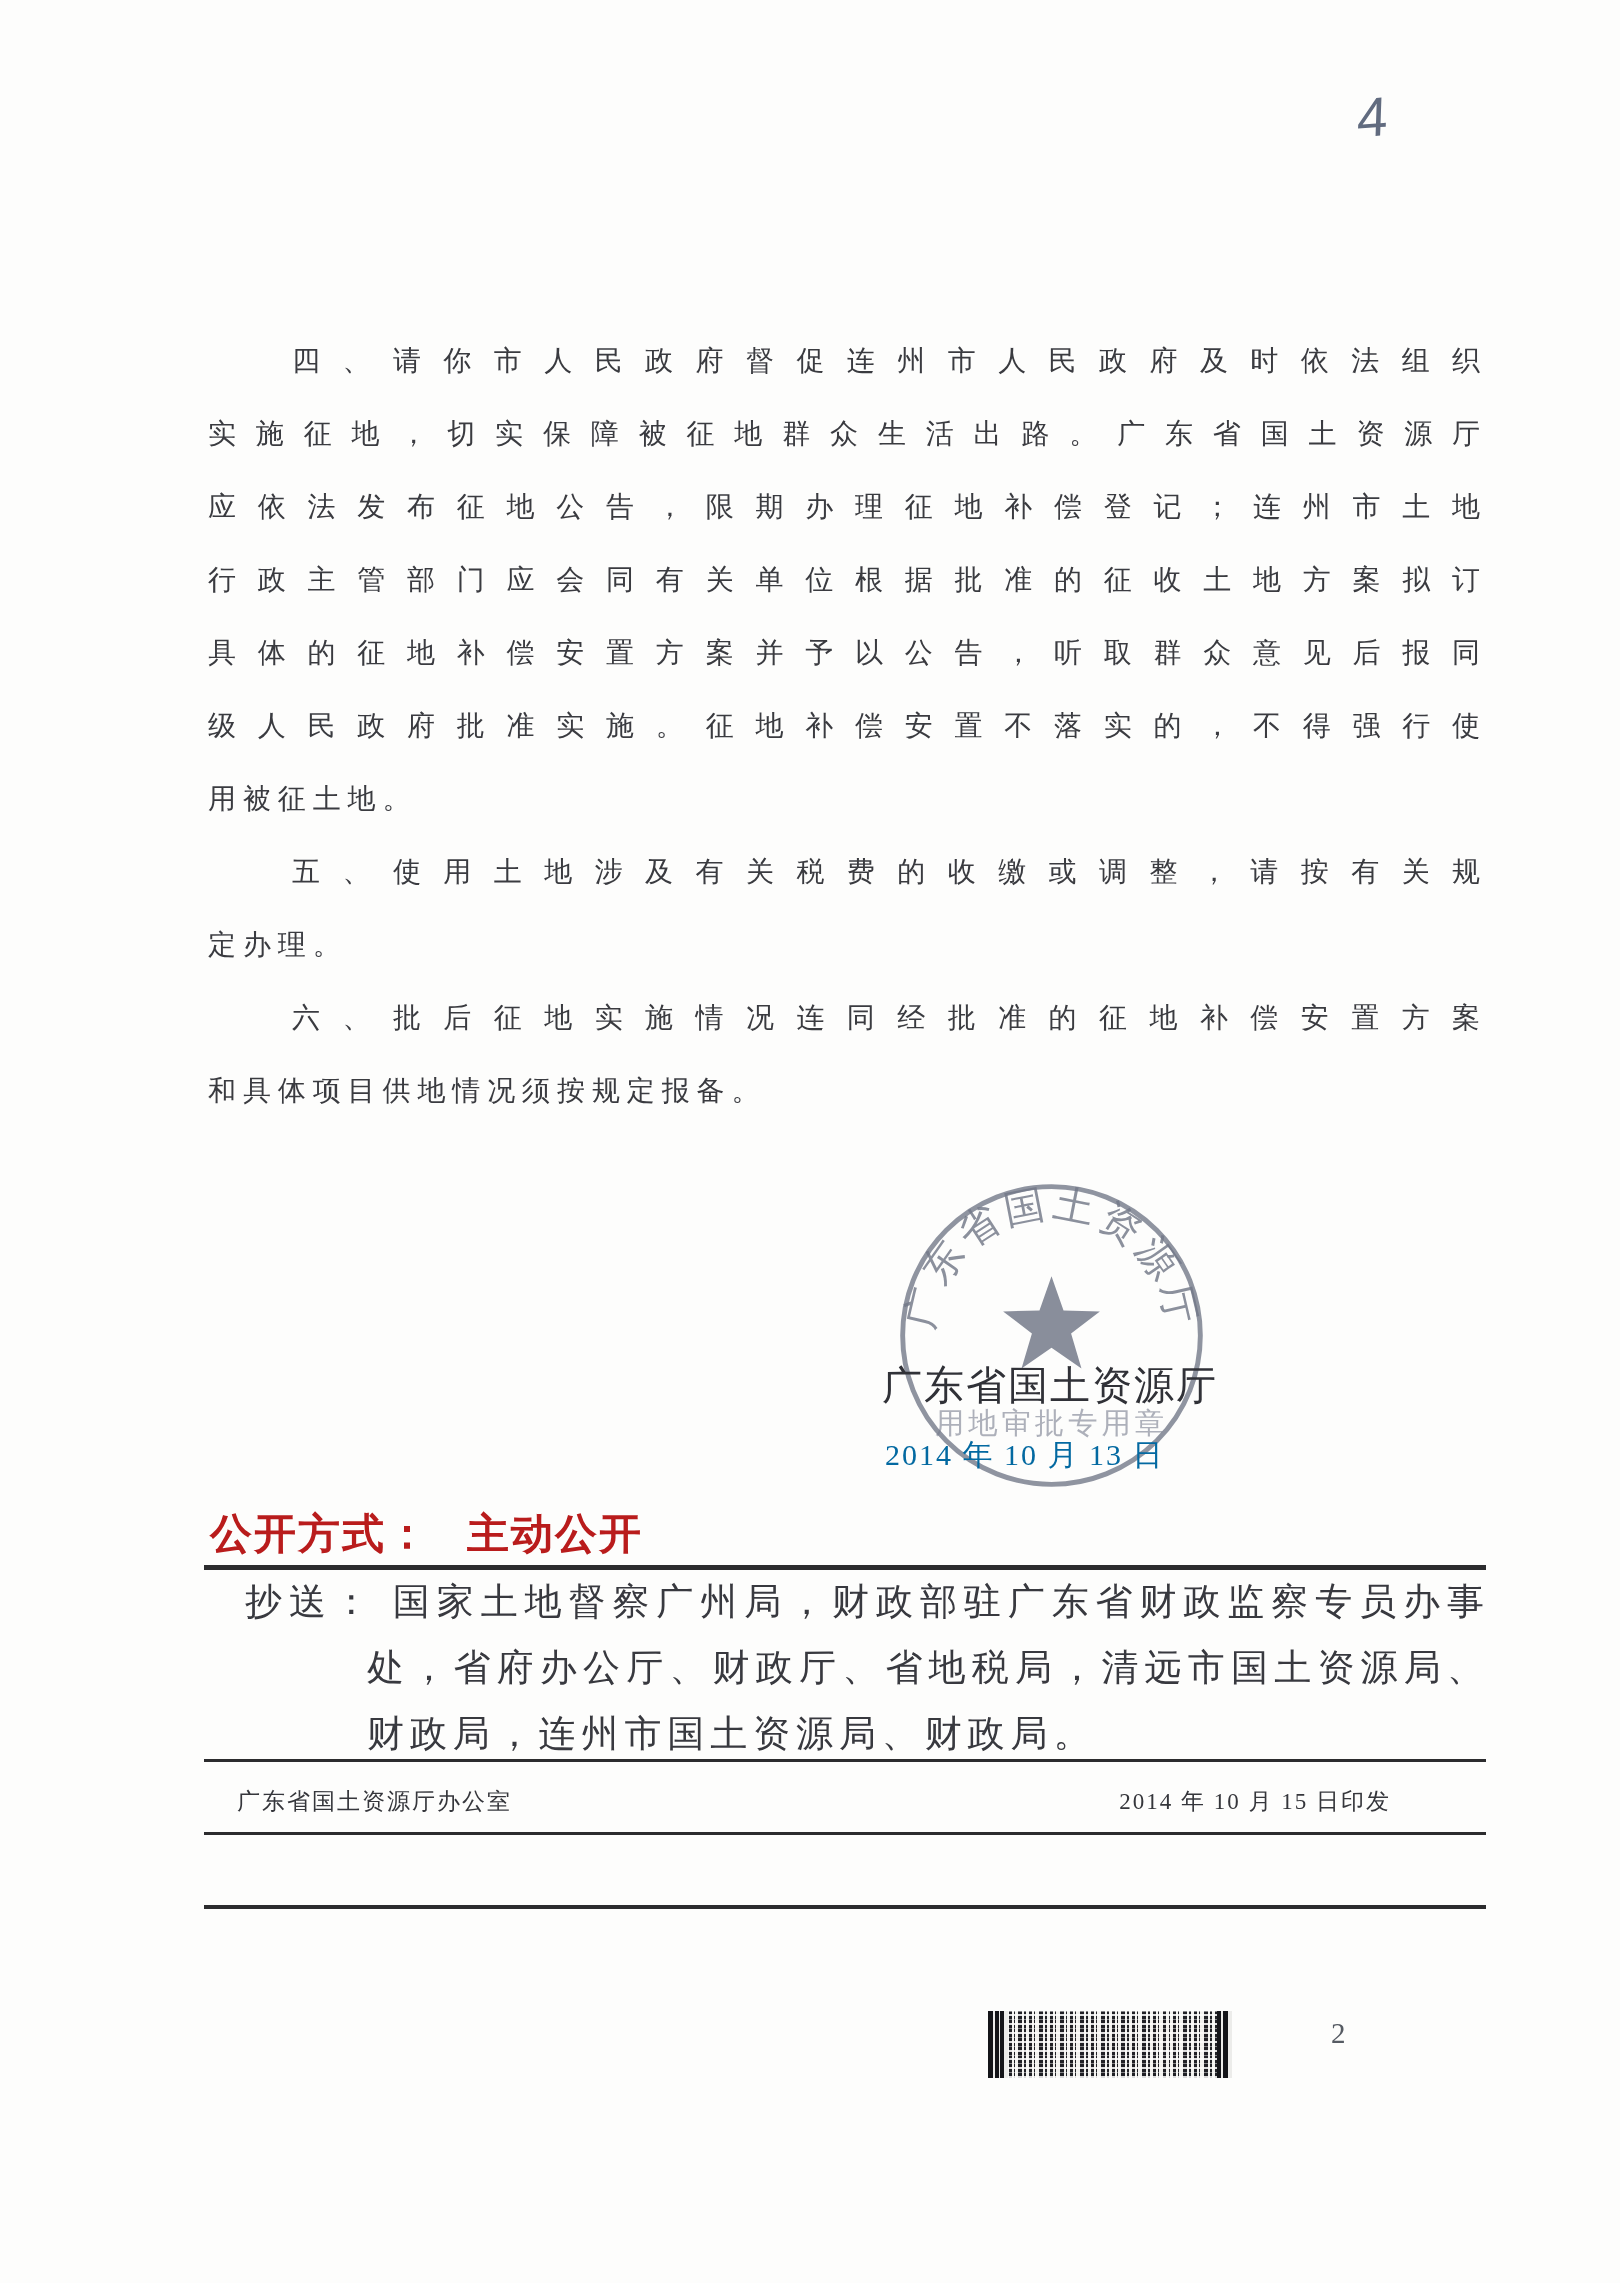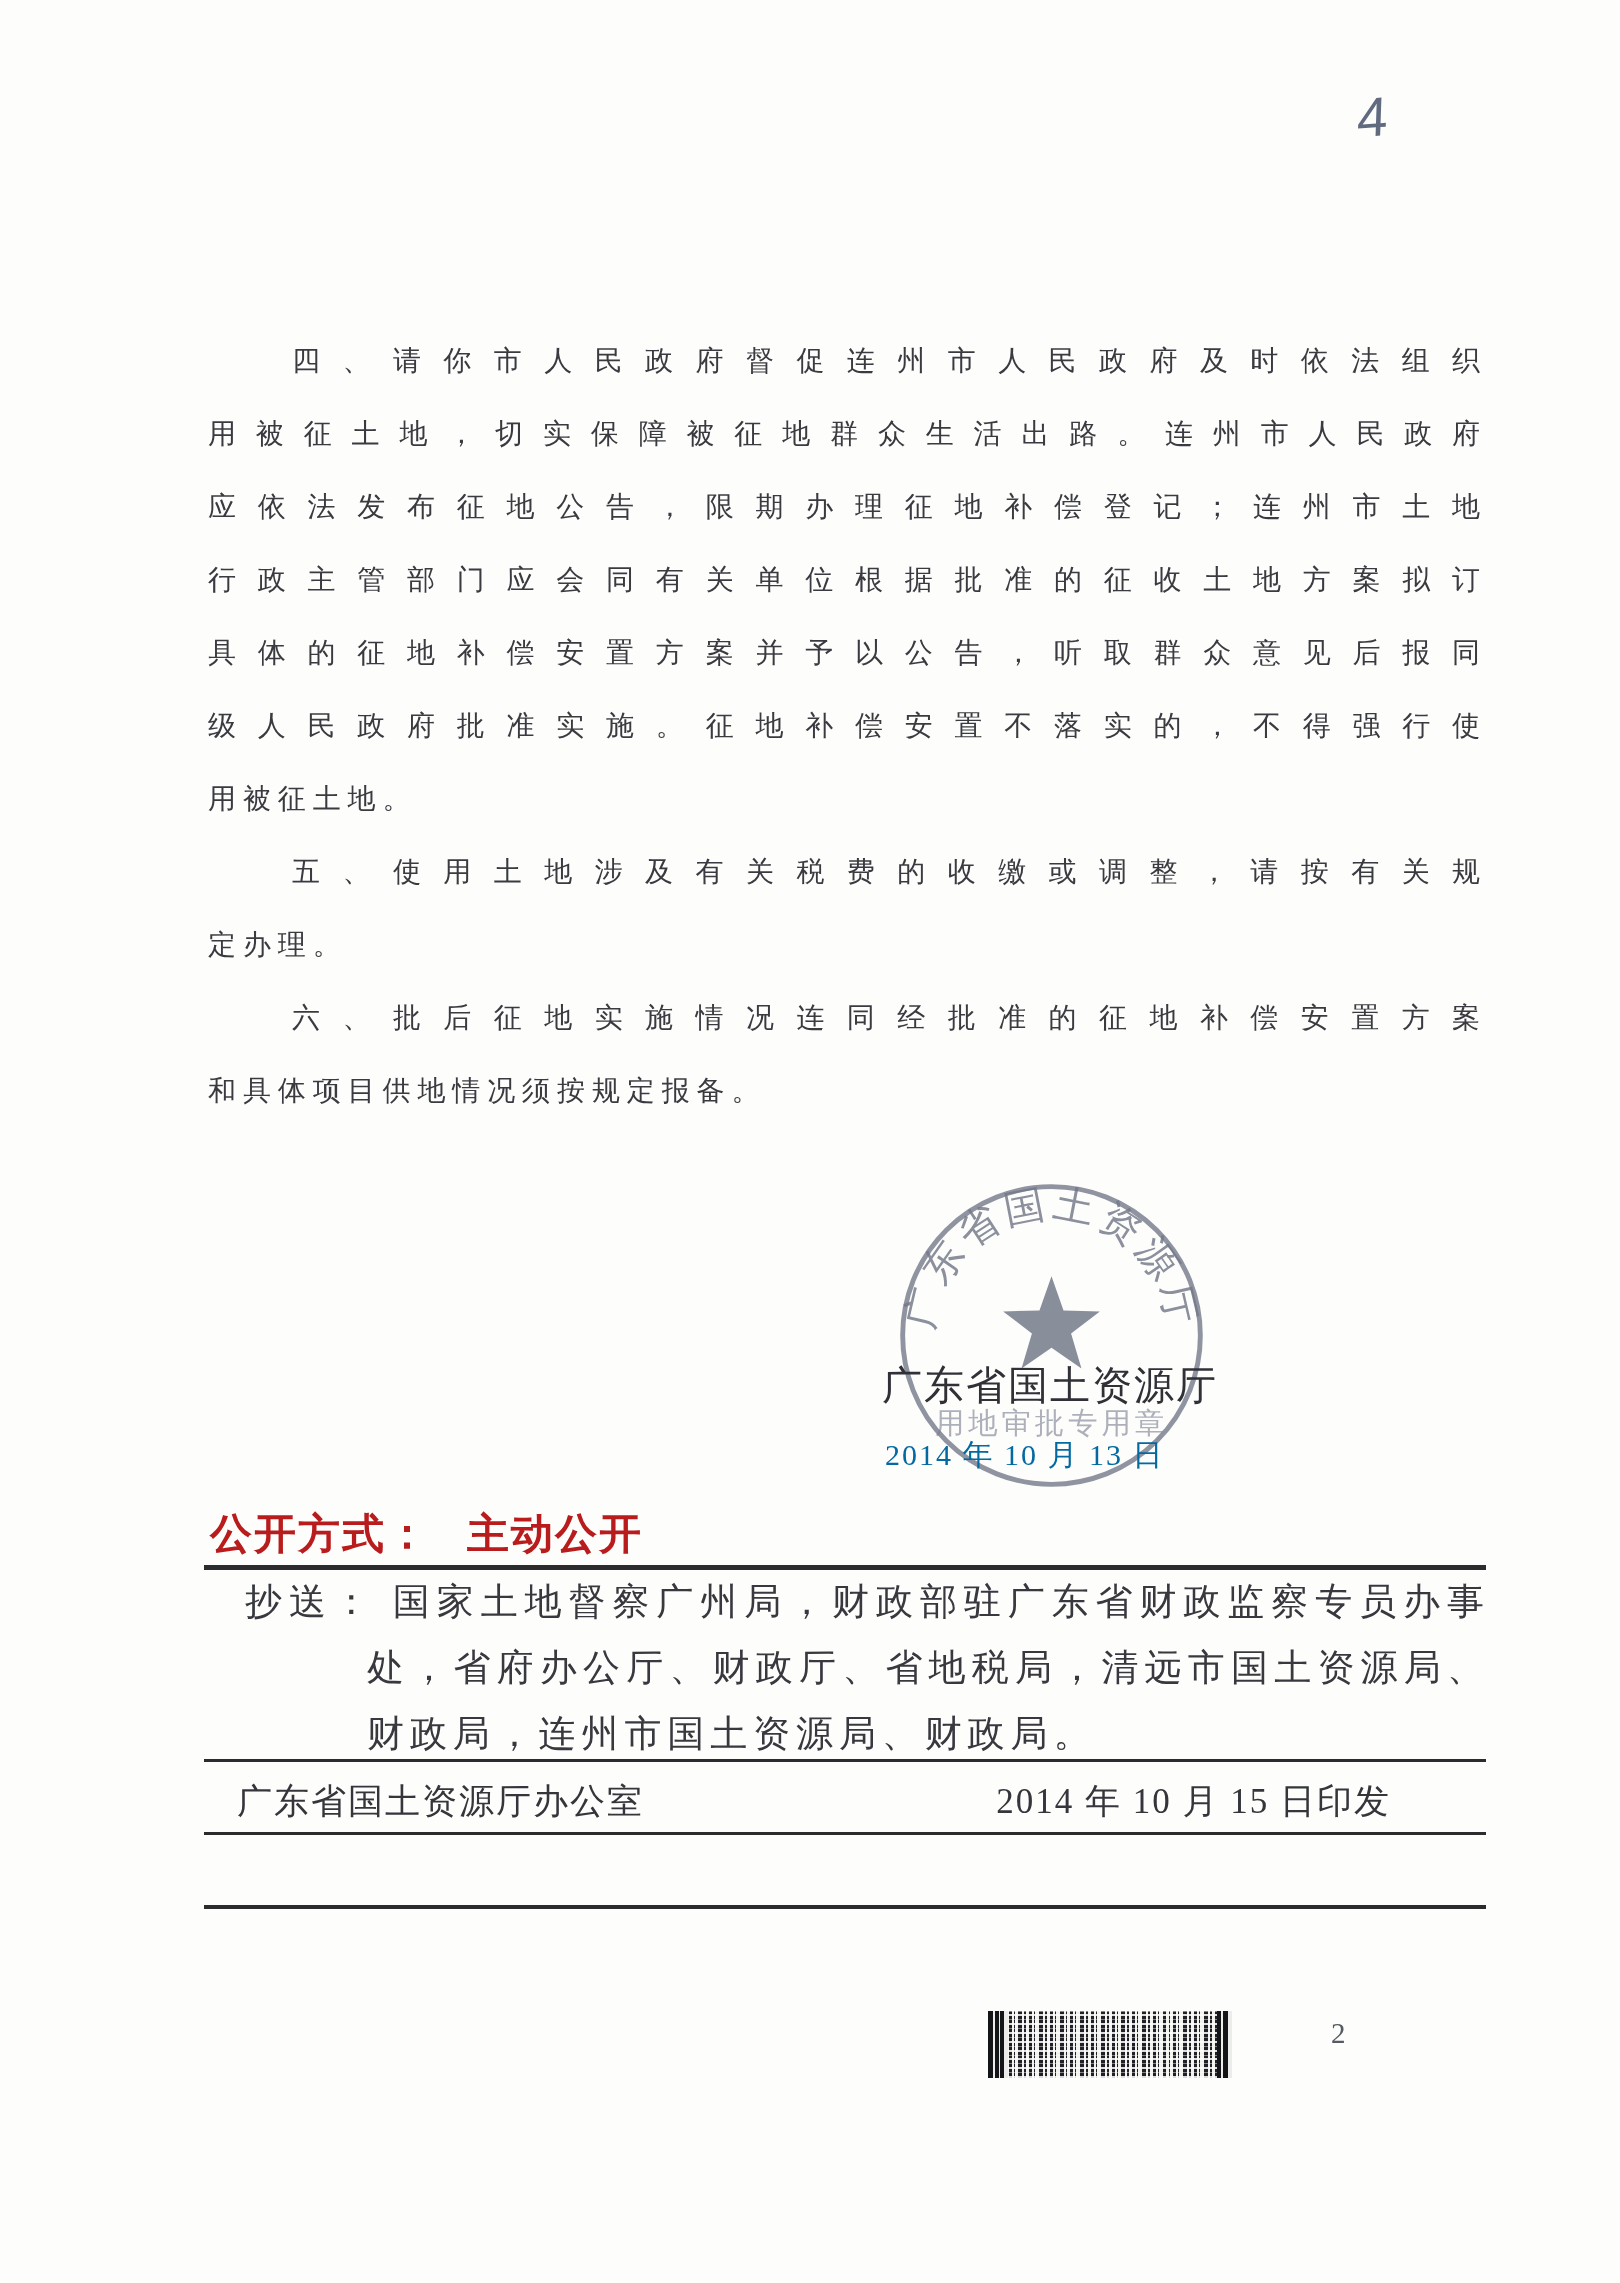--- a/index.html
+++ b/index.html
@@ -36,21 +36,21 @@
   .rule2{top:1759px;height:2.9px;}
   .rule3{top:1832px;height:2.9px;}
   .rule4{top:1905px;height:3.9px;}
   
   .cc{position:absolute;left:208px;top:1569px;width:1276px;font-size:37px;line-height:66px;color:#38393f;}
   .cc-a{padding-left:37px;text-align:justify;text-align-last:justify;}
   .cc-a .cc-label{margin-right:16px;}
   .cc-b{padding-left:159px;text-align:justify;text-align-last:justify;}
   .cc-c{padding-left:159px;letter-spacing:5.9px;}
   
-  .f-row{position:absolute;left:208px;width:1276px;height:59px;font-size:35px;line-height:59px;color:#35363b;}
+  .f-row{position:absolute;left:208px;width:1276px;height:59px;font-size:23px;line-height:59px;color:#35363b;}
   .f-row1{top:1772px;}
   .f-row2{top:1843px;}
   .f-office{position:absolute;left:29px;letter-spacing:2px;}
   .f-date{position:absolute;right:93px;letter-spacing:2px;}
   .f-typeset{position:absolute;left:29px;letter-spacing:2px;}
   .f-proof{position:absolute;left:483px;letter-spacing:2px;}
   .f-copies{position:absolute;right:157px;letter-spacing:2px;}
   
   .barcode{
     position:absolute;left:988px;top:2011px;width:244px;height:67px;
@@ -67,21 +67,21 @@
 </style>
 </head>
 <body>
 
 <div class="page">
 
   <div class="hand-num">4</div>
 
   <div class="body-text">
     <div class="bline ind">四、请你市人民政府督促连州市人民政府及时依法组织</div>
-    <div class="bline">用被征土地，切实保障被征地群众生活出路。连州市人民政府</div>
+    <div class="bline">实施征地，切实保障被征地群众生活出路。广东省国土资源厅</div>
     <div class="bline">应依法发布征地公告，限期办理征地补偿登记；连州市土地</div>
     <div class="bline">行政主管部门应会同有关单位根据批准的征收土地方案拟订</div>
     <div class="bline">具体的征地补偿安置方案并予以公告，听取群众意见后报同</div>
     <div class="bline">级人民政府批准实施。征地补偿安置不落实的，不得强行使</div>
     <div class="bline last">用被征土地。</div>
     <div class="bline ind">五、使用土地涉及有关税费的收缴或调整，请按有关规</div>
     <div class="bline last">定办理。</div>
     <div class="bline ind">六、批后征地实施情况连同经批准的征地补偿安置方案</div>
     <div class="bline last">和具体项目供地情况须按规定报备。</div>
   </div>

